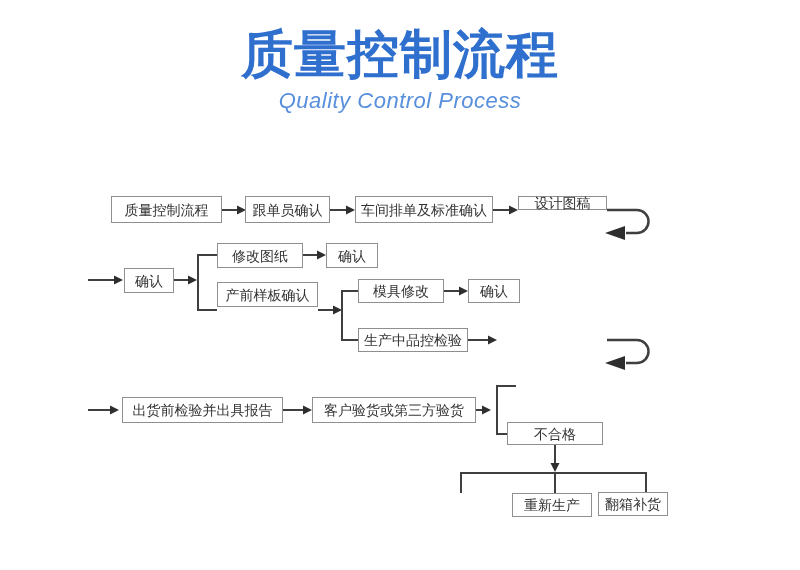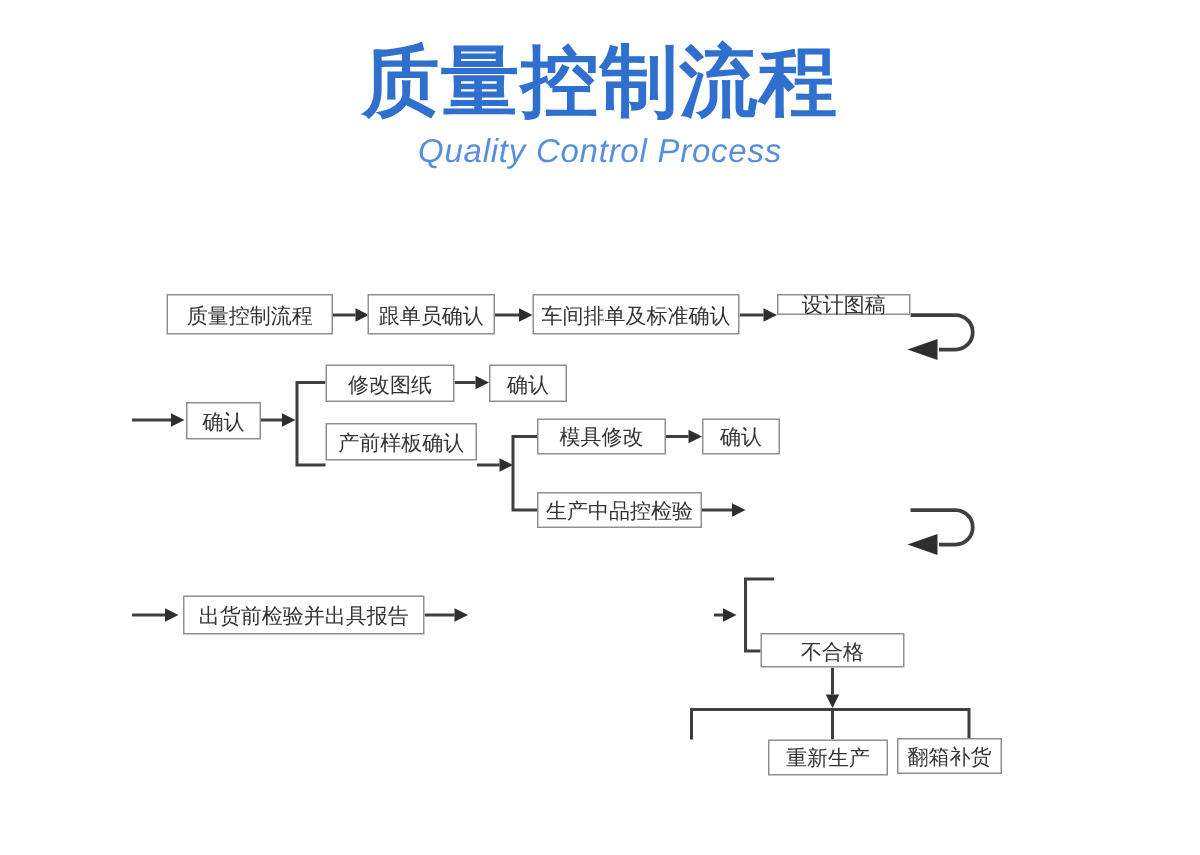--- a/index.html
+++ b/index.html
@@ -107,18 +107,19 @@
 
   <div class="node" style="left:124px;top:268px;width:50px;height:25px">确认</div>
   <div class="node" style="left:217px;top:243px;width:86px;height:25px">修改图纸</div>
   <div class="node" style="left:326px;top:243px;width:52px;height:25px">确认</div>
   <div class="node" style="left:217px;top:282px;width:101px;height:25px">产前样板确认</div>
   <div class="node" style="left:358px;top:279px;width:86px;height:24px">模具修改</div>
   <div class="node" style="left:468px;top:279px;width:52px;height:24px">确认</div>
   <div class="node" style="left:358px;top:328px;width:110px;height:24px">生产中品控检验</div>
 
   <div class="node" style="left:122px;top:397px;width:161px;height:26px">出货前检验并出具报告</div>
+  <div class="node" style="left:312px;top:397px;width:164px;height:26px">客户验货或第三方验货</div>
   <div class="node" style="left:507px;top:422px;width:96px;height:23px">不合格</div>
 
   <div class="node" style="left:512px;top:493px;width:80px;height:24px">重新生产</div>
   <div class="node" style="left:598px;top:492px;width:70px;height:24px">翻箱补货</div>
 
 </div>
 
 </body></html>

